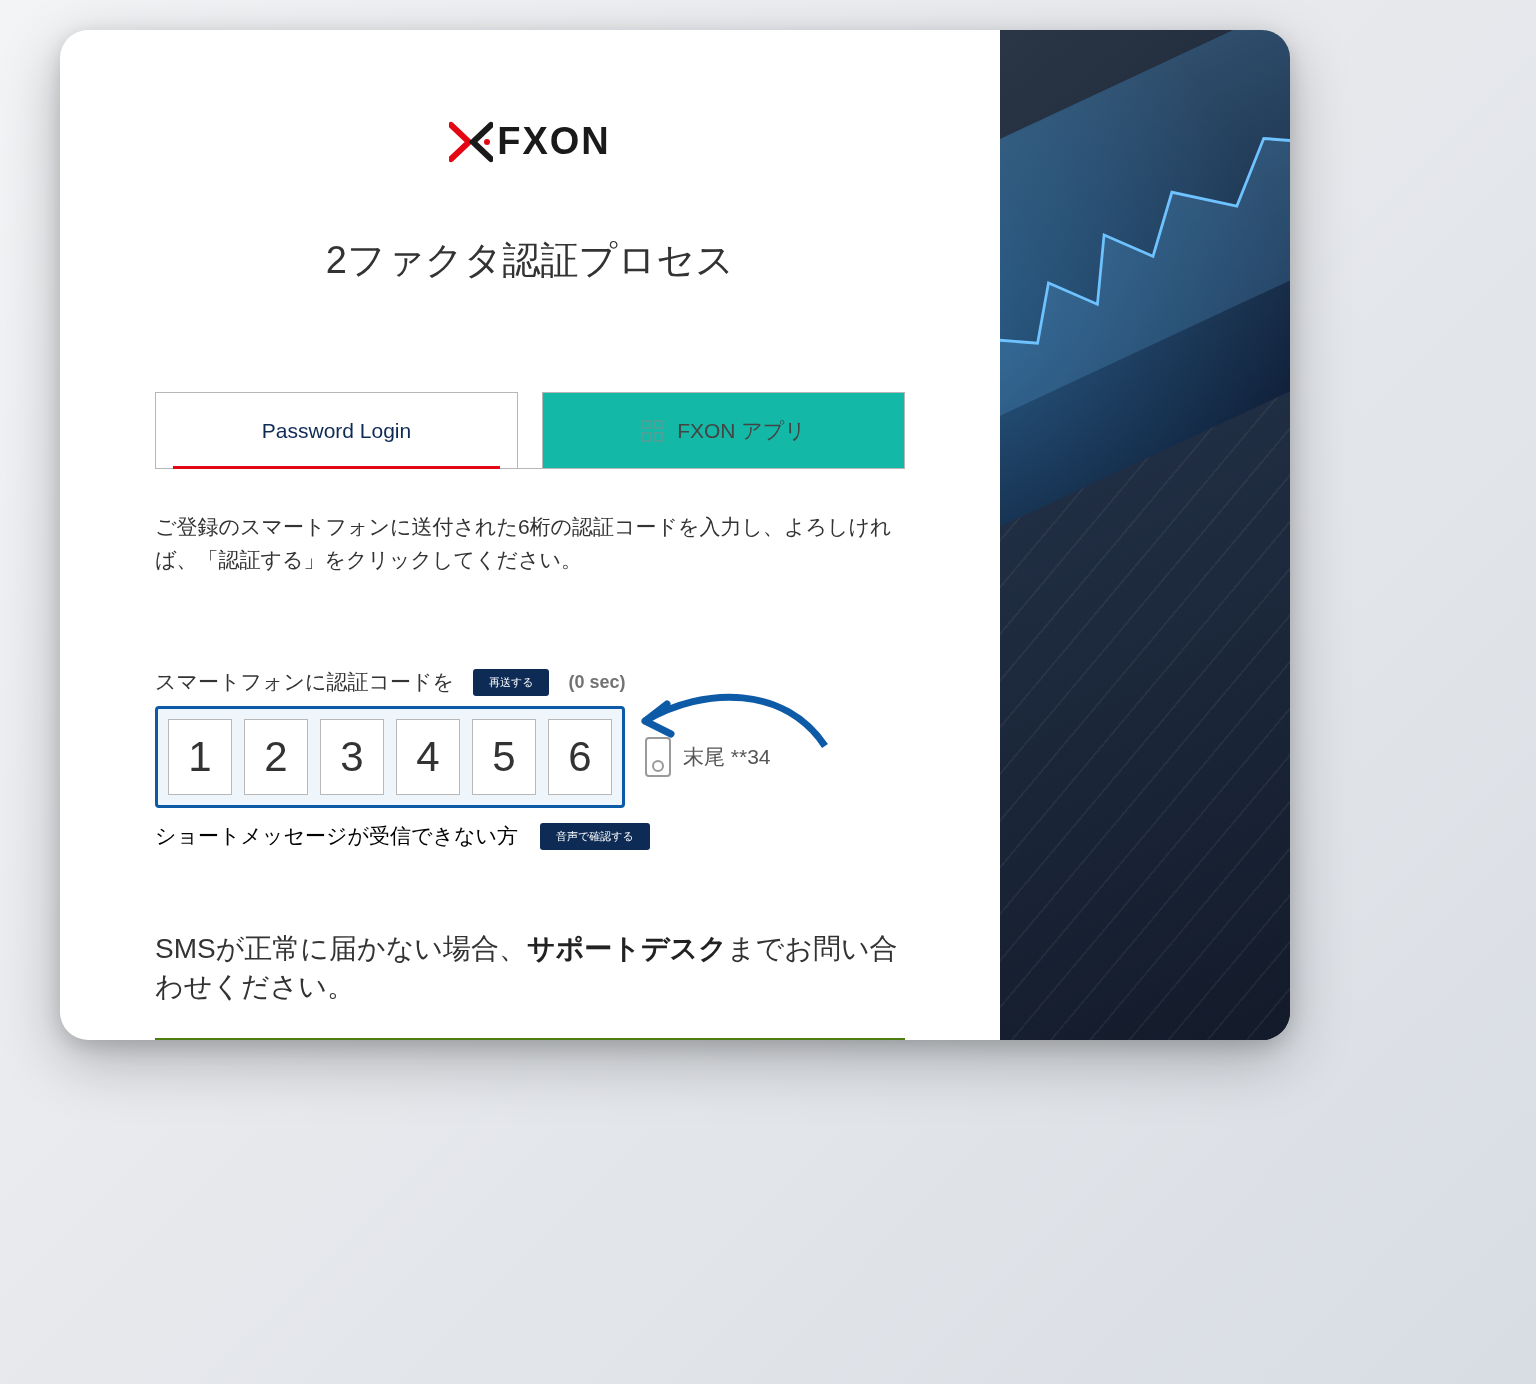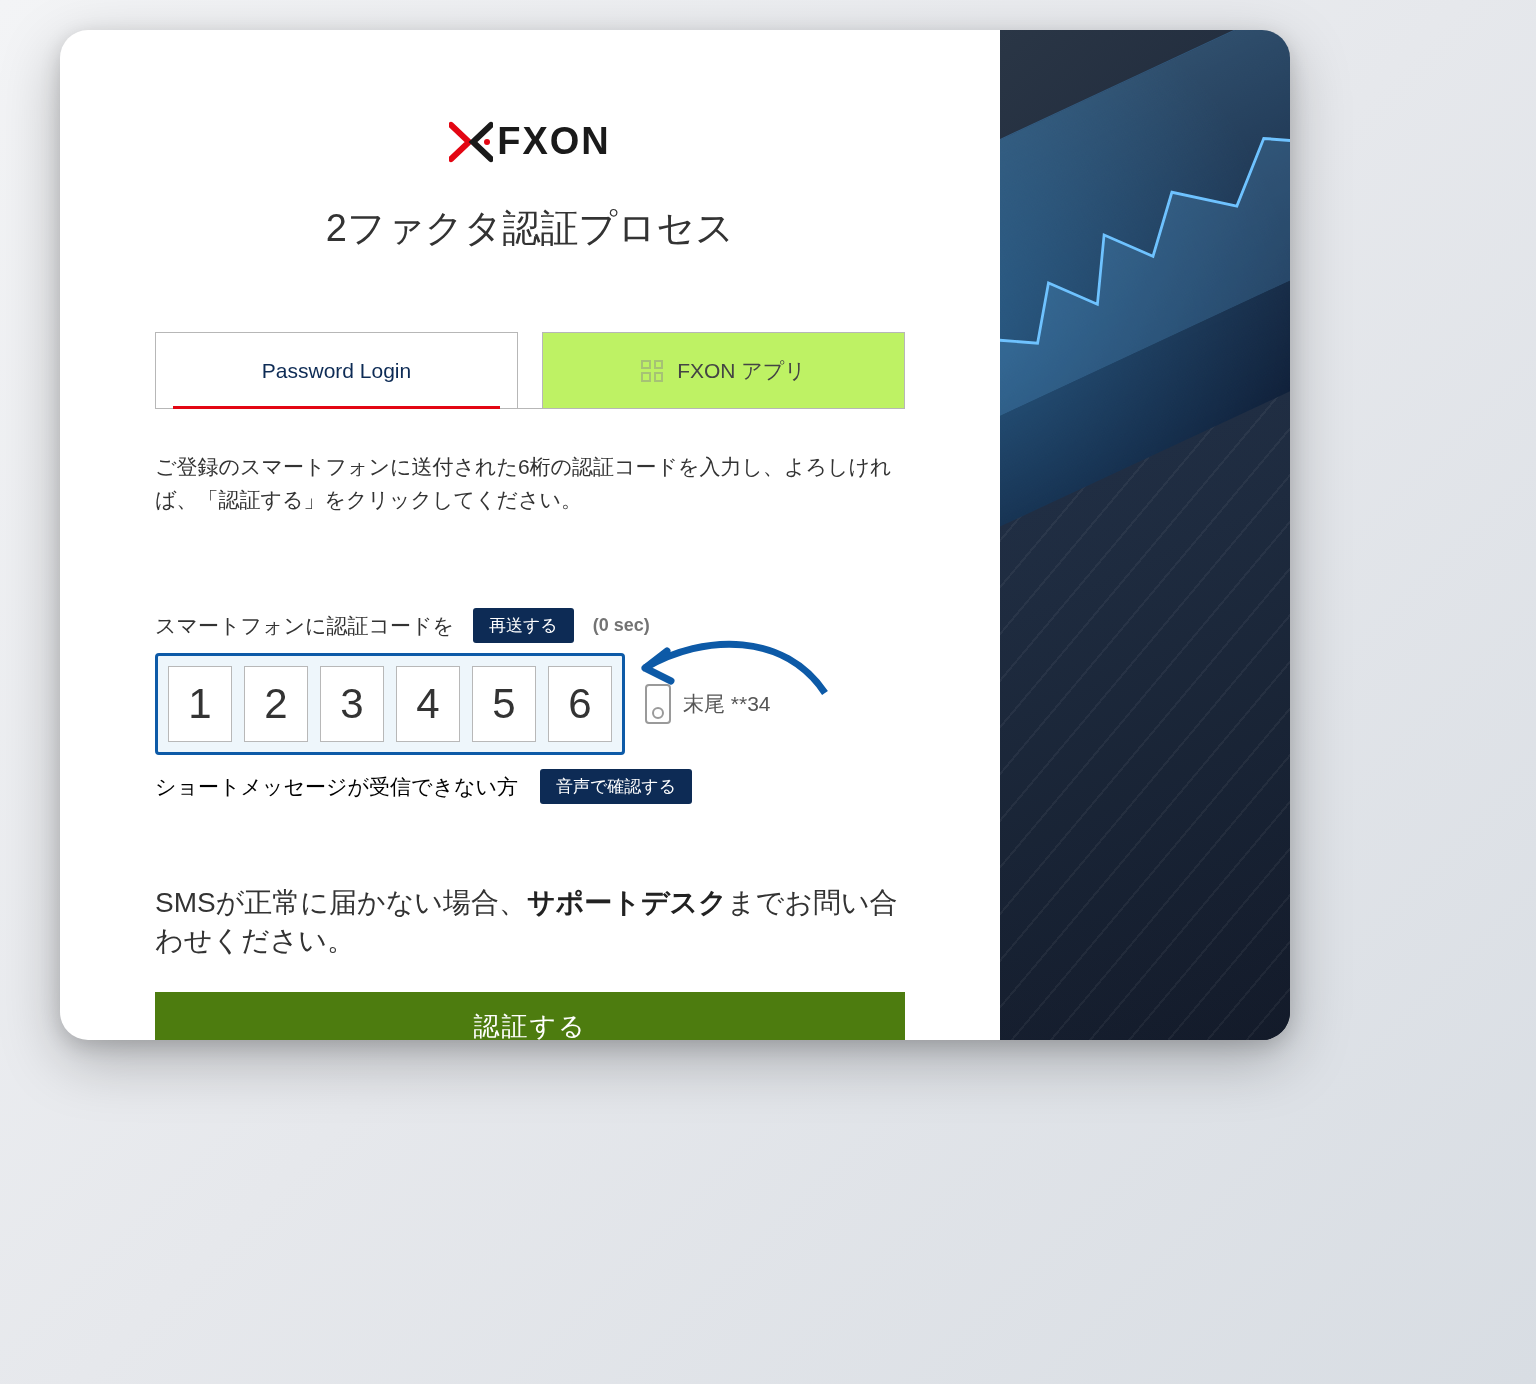--- a/index.html
+++ b/index.html
@@ -70,40 +70,40 @@
     transform: rotate(-25deg);
   }
   .chart-line svg { width: 100%; height: 100%; }
 
   
   .logo {
     display: flex;
     align-items: center;
     justify-content: center;
     gap: 4px;
-    margin-bottom: 40px;
+    margin-bottom: 72px;
   }
   .logo-mark {
     width: 44px; height: 42px;
     position: relative;
   }
   .logo-text {
     font-size: 38px;
     font-weight: 800;
     letter-spacing: 2px;
     color: #1a1a1a;
     font-family: Arial, sans-serif;
   }
 
   .title {
     text-align: center;
     font-size: 38px;
     color: #333;
     font-weight: 400;
-    margin-bottom: 78px;
+    margin-bottom: 106px;
   }
 
   
   .tabs {
     display: flex;
     gap: 24px;
     border-bottom: 1px solid #b7b7b7;
     margin-bottom: 42px;
   }
   .tab {
@@ -114,21 +114,21 @@
     display: flex;
     align-items: center;
     justify-content: center;
     gap: 14px;
     font-size: 21px;
     color: #0d2b55;
     cursor: pointer;
     background: #fff;
   }
   .tab.inactive {
-    background: #bef264;
+    background: #14b8a6;
     color: #444;
   }
   .tab-wrapper { position: relative; flex: 1; display: flex; }
   .tab-active-underline {
     position: absolute;
     left: 18px; right: 18px; bottom: -1px;
     height: 3px;
     background: #e30613;
   }
   .qr-icon {
@@ -158,21 +158,21 @@
     gap: 19px;
     margin-bottom: 10px;
   }
   .resend-label {
     font-size: 21px;
     color: #333;
   }
   .pill-btn {
     background: #0d2b55;
     color: #fff;
-    font-size: 17px;
+    font-size: 11px;
     padding: 6px 16px;
     border-radius: 3px;
     border: none;
     cursor: pointer;
   }
   .timer {
     font-size: 18px;
     color: #737373;
     font-weight: 600;
   }

